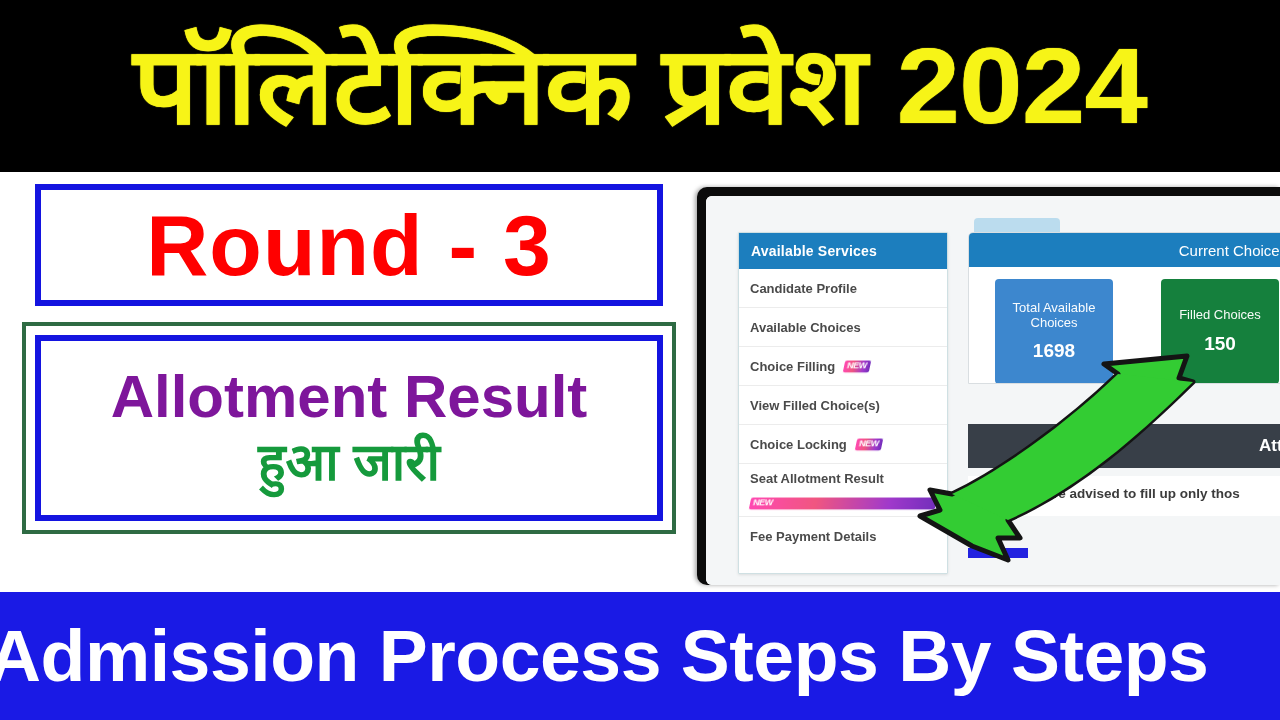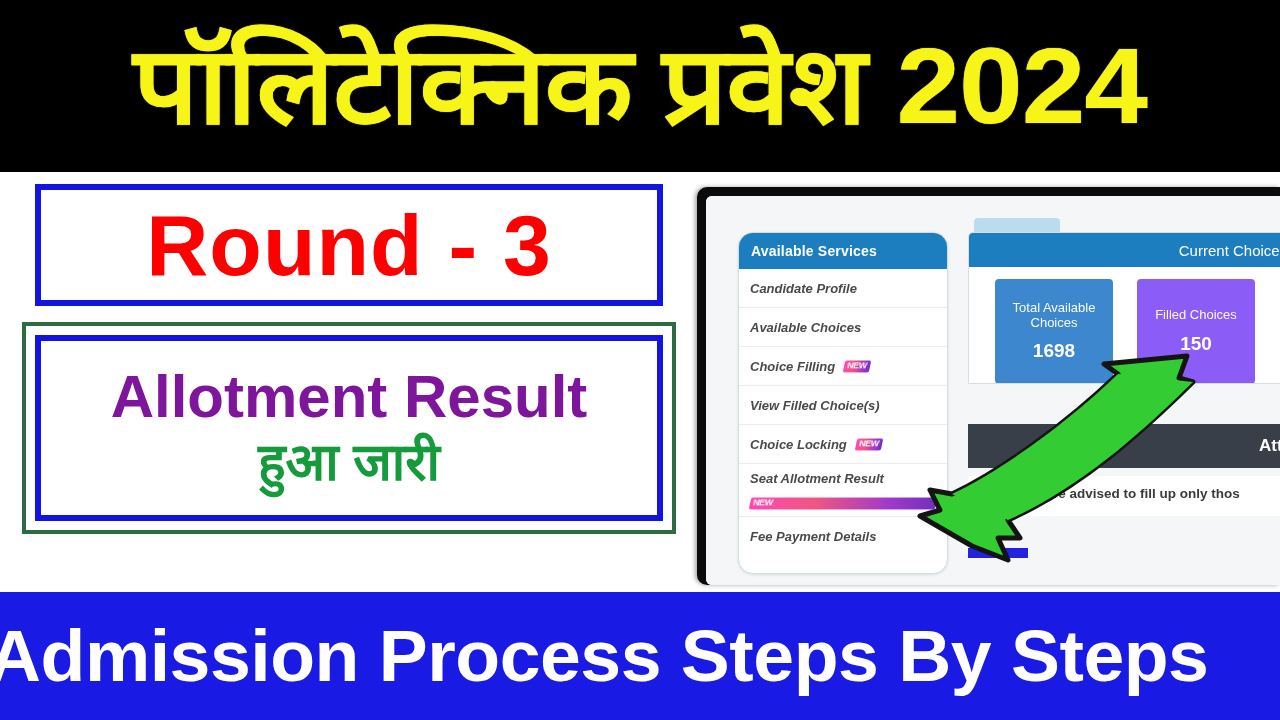--- a/index.html
+++ b/index.html
@@ -93,41 +93,41 @@
   .shot-bg{
     position:absolute;left:0;top:0;width:100%;height:100%;
     background:#f4f6f7;
   }
 
   
   .svc-card{
     position:absolute;left:32px;top:36px;width:208px;height:340px;
     background:#ffffff;
     border:1px solid #cfe0e3;
-    border-radius:15px;
+    border-radius:1px;
     box-shadow:0 1px 3px rgba(0,0,0,.10);
     overflow:hidden;
   }
   .svc-head{
     height:36px;background:#1C7EBE;
     display:flex;align-items:center;
     padding-left:12px;
     color:#ffffff;font-size:14px;font-weight:bold;
     letter-spacing:.2px;
   }
   .svc-item{
     height:39px;border-bottom:1px solid #ececec;
     display:flex;align-items:center;gap:9px;
     padding:0 11px;
     color:#4a4a4a;font-size:13px;font-weight:bold;
     box-sizing:border-box;
   }
   .svc-item.tall{height:53px;flex-wrap:wrap;align-content:center;padding-left:11px;}
   .svc-item:last-child{border-bottom:none;}
-  .svc-label{white-space:nowrap;font-style:italic;}
+  .svc-label{white-space:nowrap;}
   .new-badge{
     display:inline-block;
     font-size:9px;font-weight:bold;line-height:1;
     letter-spacing:-.5px;
     color:#ffffff;
     background:linear-gradient(90deg,#ff3fae 0%,#f04d7a 35%,#9b2fc9 75%,#6c23b8 100%);
     padding:2px 3px 2px 3px;
     border-radius:2px;
     transform:skewX(-12deg) scaleY(.92);
     filter:blur(.3px);
@@ -156,21 +156,21 @@
   .rc-body{
     position:relative;height:116px;background:#ffffff;
     display:flex;gap:24px;padding:12px 0 0 26px;box-sizing:border-box;
   }
   .stat{
     width:118px;height:105px;border-radius:4px;
     display:flex;flex-direction:column;align-items:center;justify-content:center;
     color:#ffffff;text-align:center;
   }
   .stat.blue{background:#3D87CE;}
-  .stat.orange{background:#8b5cf6;}
+  .stat.orange{background:#15803d;margin-left:24px;}
   .stat-label{font-size:13px;line-height:1.15;font-weight:normal;opacity:.97;}
   .stat-value{font-size:19px;margin-top:10px;font-weight:bold;}
 
   
   .att-bar{
     position:absolute;left:262px;top:228px;width:330px;height:44px;
     background:#383F48;
     color:#ffffff;font-size:17px;font-weight:bold;
     display:flex;align-items:center;justify-content:flex-end;
     padding-right:6px;box-sizing:border-box;

